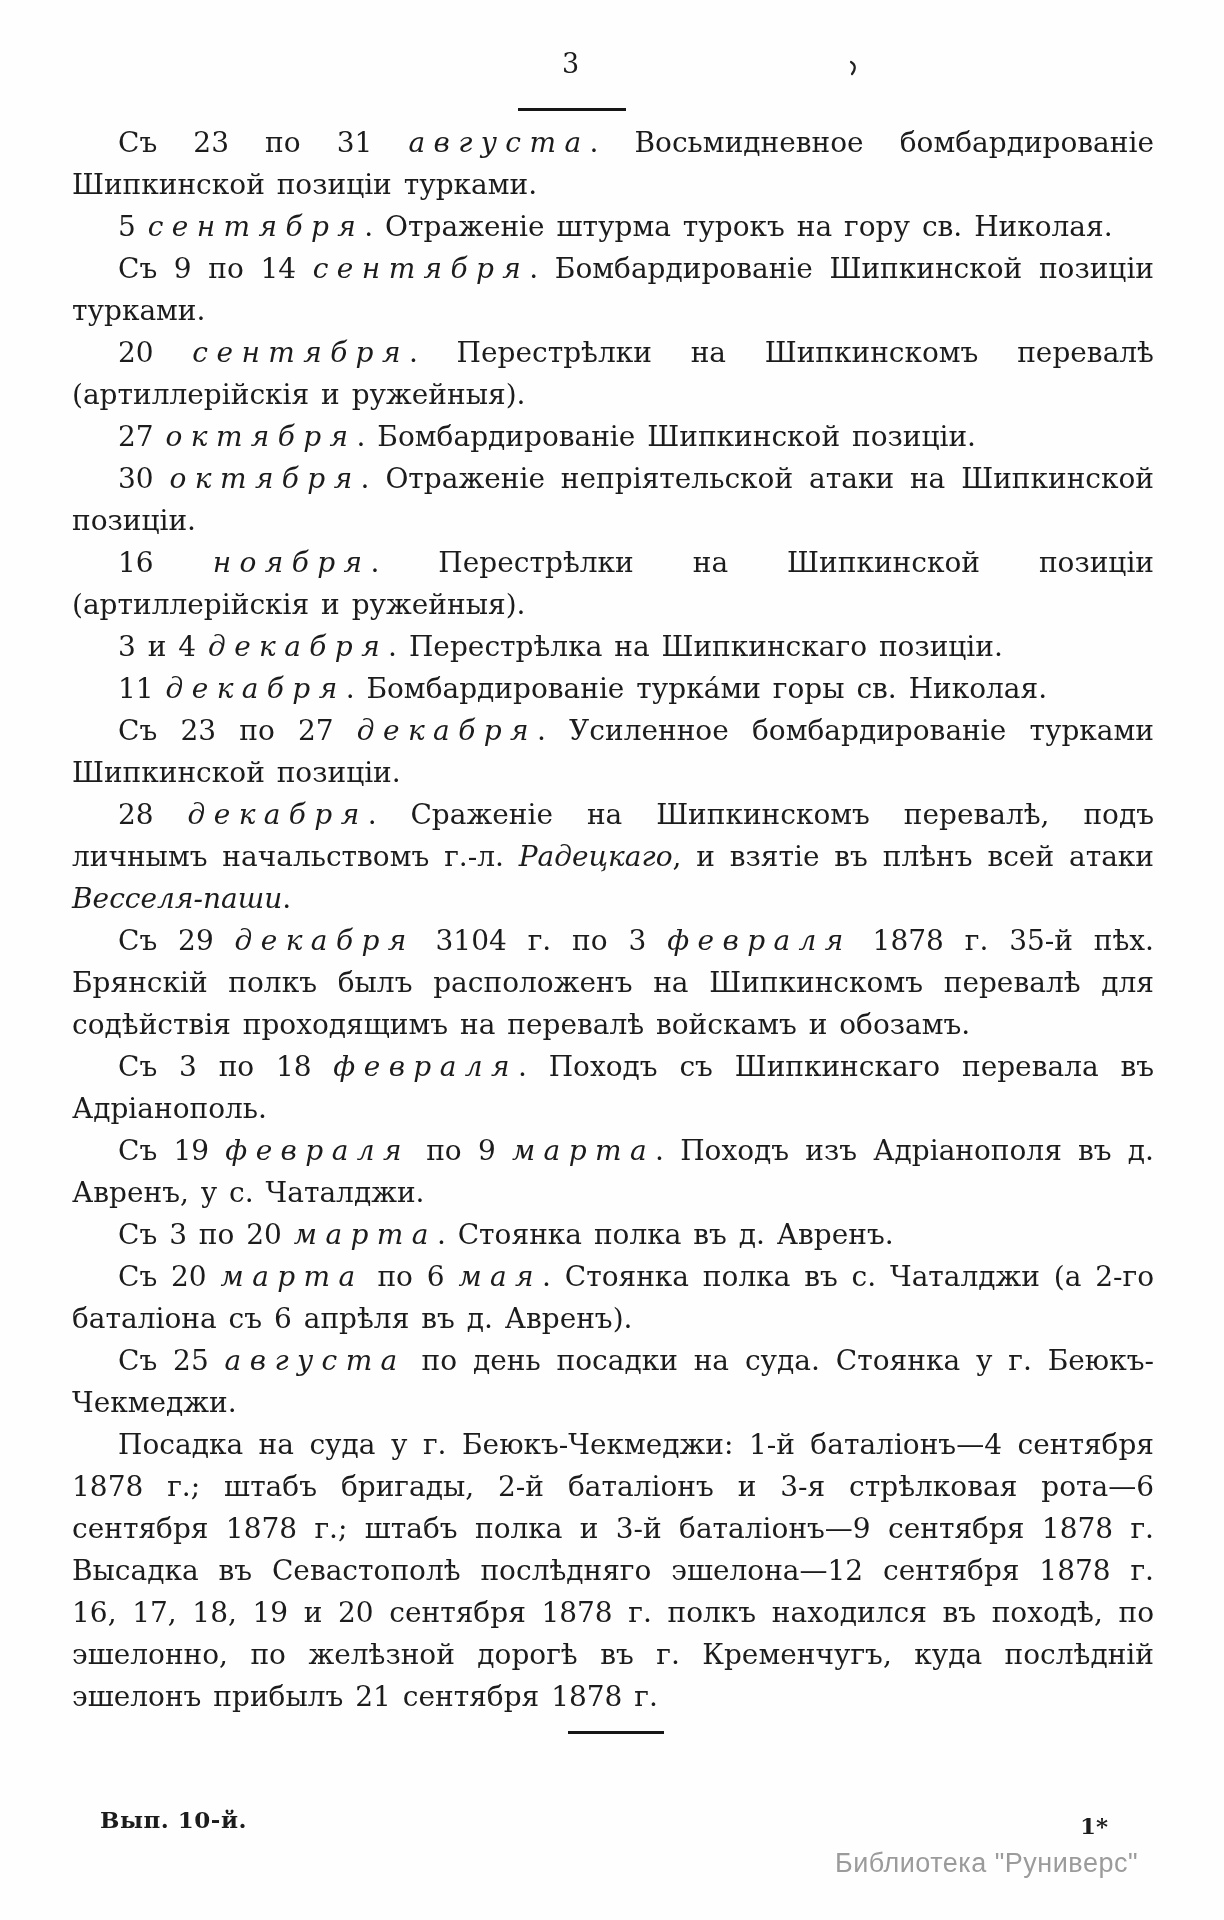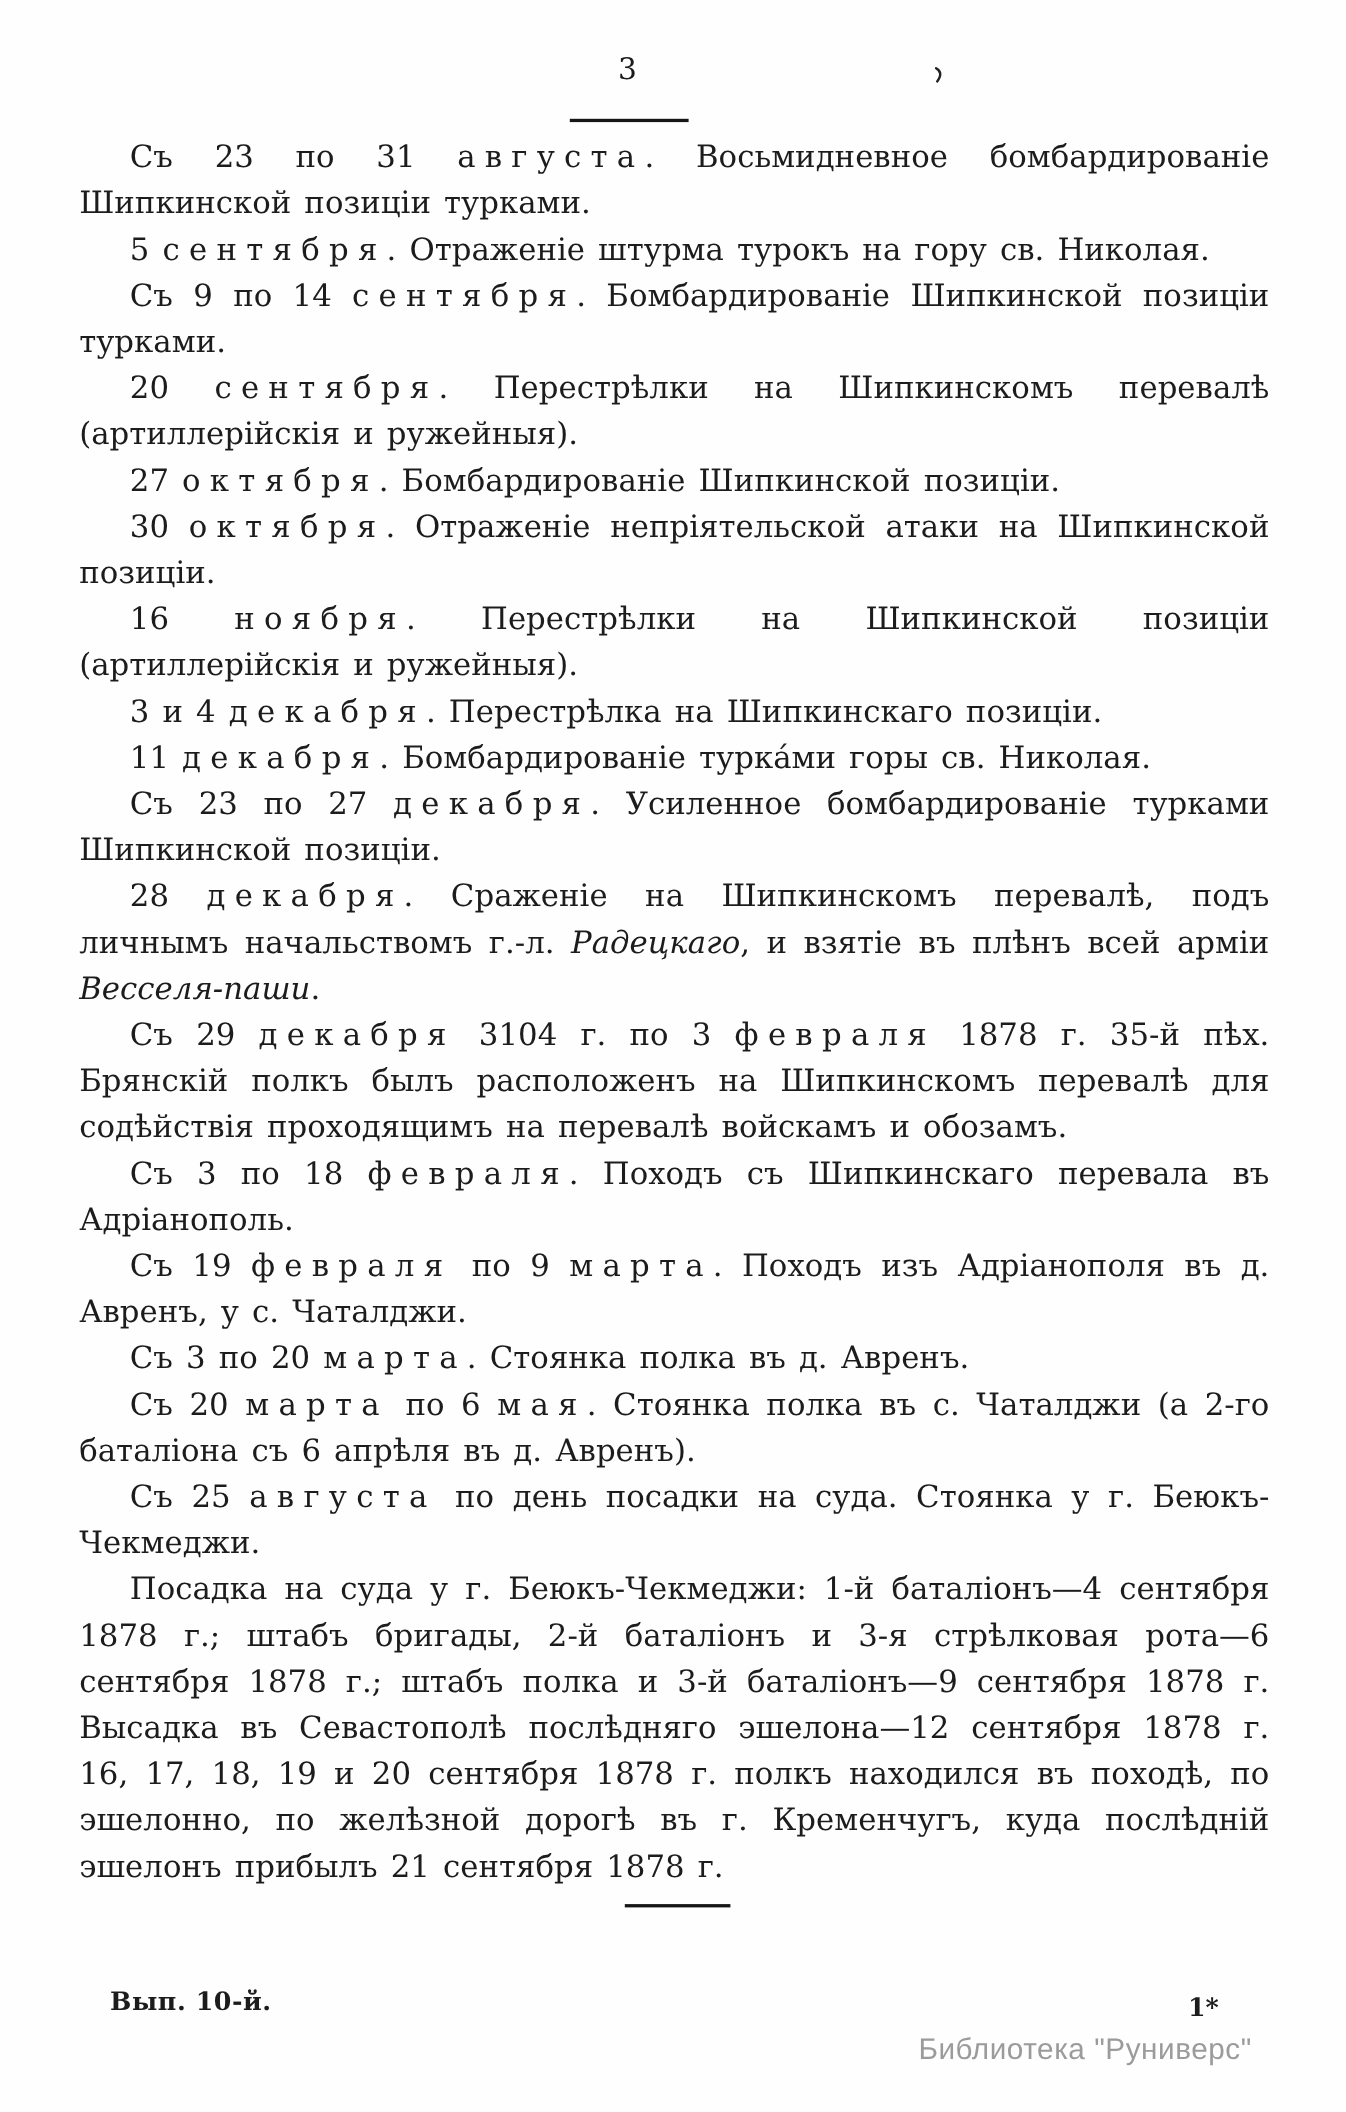--- a/index.html
+++ b/index.html
@@ -18,21 +18,21 @@
   .pagenum-rule{position:absolute;left:518px;top:108px;width:108px;height:3px;background:#161616;}
   .corner-mark{position:absolute;left:848px;top:60px;width:14px;height:20px;}
   
   .bodytext{
     position:absolute;left:72px;top:122px;width:1082px;
     font-size:28px;line-height:42px;
     text-align:justify;
     word-spacing:3px;
   }
   .bodytext p{margin:0;text-indent:46px;}
-  .sp{letter-spacing:0.30em;}
+  .sp{letter-spacing:0.30em;font-style:italic;}
   .it{font-style:italic;}
   
   .footer-rule{position:absolute;left:568px;top:1731px;width:96px;height:3px;background:#161616;}
   .footer-left{position:absolute;left:100px;top:1806px;font-size:23px;font-weight:700;letter-spacing:0.5px;}
   .footer-right{position:absolute;right:116px;top:1812px;font-size:23px;font-weight:600;}
   .watermark{
     position:absolute;right:86px;top:1848px;
     font-family:"Liberation Sans", sans-serif;
     font-size:27px;color:#9b9b9b;letter-spacing:0.5px;
   }
@@ -58,21 +58,21 @@
       <p><span>Съ 23 по 31 </span><span class="sp">августа</span><span>. Восьмидневное бомбардированіе Шипкинской позиціи турками.</span></p>
       <p><span>5 </span><span class="sp">сентября</span><span>. Отраженіе штурма турокъ на гору св. Николая.</span></p>
       <p><span>Съ 9 по 14 </span><span class="sp">сентября</span><span>. Бомбардированіе Шипкинской позиціи турками.</span></p>
       <p><span>20 </span><span class="sp">сентября</span><span>. Перестрѣлки на Шипкинскомъ перевалѣ (артиллерійскія и ружейныя).</span></p>
       <p><span>27 </span><span class="sp">октября</span><span>. Бомбардированіе Шипкинской позиціи.</span></p>
       <p><span>30 </span><span class="sp">октября</span><span>. Отраженіе непріятельской атаки на Шипкинской позиціи.</span></p>
       <p><span>16 </span><span class="sp">ноября</span><span>. Перестрѣлки на Шипкинской позиціи (артиллерійскія и ружейныя).</span></p>
       <p><span>3 и 4 </span><span class="sp">декабря</span><span>. Перестрѣлка на Шипкинскаго позиціи.</span></p>
       <p><span>11 </span><span class="sp">декабря</span><span>. Бомбардированіе турка́ми горы св. Николая.</span></p>
       <p><span>Съ 23 по 27 </span><span class="sp">декабря</span><span>. Усиленное бомбардированіе турками Шипкинской позиціи.</span></p>
-      <p><span>28 </span><span class="sp">декабря</span><span>. Сраженіе на Шипкинскомъ перевалѣ, подъ личнымъ начальствомъ г.-л. </span><span class="it">Радецкаго</span><span>, и взятіе въ плѣнъ всей арміи </span><span class="it">Весселя-паши</span><span>.</span></p>
+      <p><span>28 </span><span class="sp">декабря</span><span>. Сраженіе на Шипкинскомъ перевалѣ, подъ личнымъ начальствомъ г.-л. </span><span class="it">Радецкаго</span><span>, и взятіе въ плѣнъ всей атаки </span><span class="it">Весселя-паши</span><span>.</span></p>
       <p><span>Съ 29 </span><span class="sp">декабря</span><span> 3104 г. по 3 </span><span class="sp">февраля</span><span> 1878 г. 35-й пѣх. Брянскій полкъ былъ расположенъ на Шипкинскомъ перевалѣ для содѣйствія проходящимъ на перевалѣ войскамъ и обозамъ.</span></p>
       <p><span>Съ 3 по 18 </span><span class="sp">февраля</span><span>. Походъ съ Шипкинскаго перевала въ Адріанополь.</span></p>
       <p><span>Съ 19 </span><span class="sp">февраля</span><span> по 9 </span><span class="sp">марта</span><span>. Походъ изъ Адріанополя въ д. Авренъ, у с. Чаталджи.</span></p>
       <p><span>Съ 3 по 20 </span><span class="sp">марта</span><span>. Стоянка полка въ д. Авренъ.</span></p>
       <p><span>Съ 20 </span><span class="sp">марта</span><span> по 6 </span><span class="sp">мая</span><span>. Стоянка полка въ с. Чаталджи (а 2-го баталіона съ 6 апрѣля въ д. Авренъ).</span></p>
       <p><span>Съ 25 </span><span class="sp">августа</span><span> по день посадки на суда. Стоянка у г. Беюкъ-Чекмеджи.</span></p>
       <p><span>Посадка на суда у г. Беюкъ-Чекмеджи: 1-й баталіонъ—4 сентября 1878 г.; штабъ бригады, 2-й баталіонъ и 3-я стрѣлковая рота—6 сентября 1878 г.; штабъ полка и 3-й баталіонъ—9 сентября 1878 г. Высадка въ Севастополѣ послѣдняго эшелона—12 сентября 1878 г. 16, 17, 18, 19 и 20 сентября 1878 г. полкъ находился въ походѣ, по эшелонно, по желѣзной дорогѣ въ г. Кременчугъ, куда послѣдній эшелонъ прибылъ 21 сентября 1878 г.</span></p>
     </div>
 
   <div class="footer-rule"></div>

